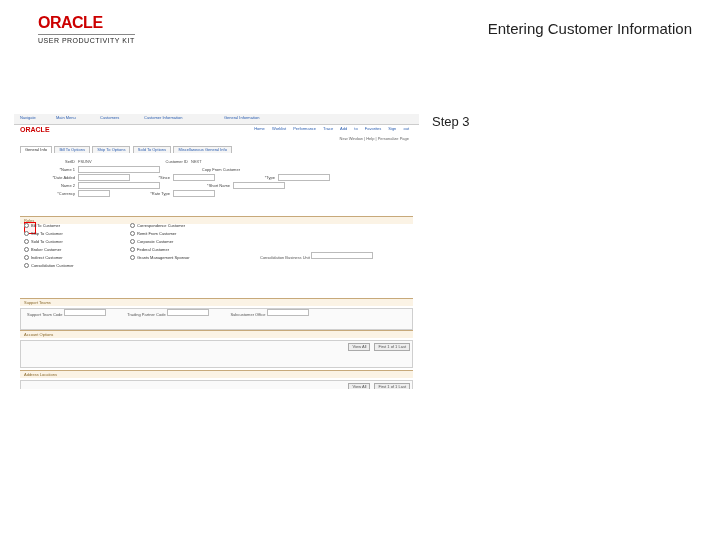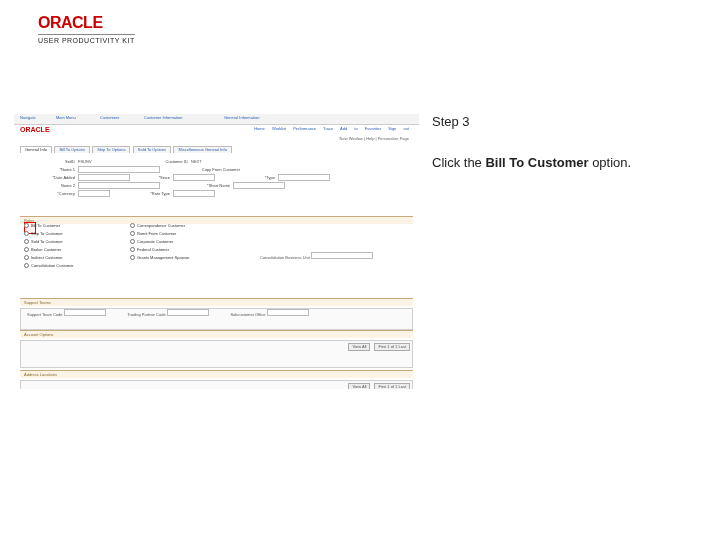--- a/index.html
+++ b/index.html
@@ -40,20 +40,21 @@
 </style>
 </head>
 <body>
 
 <div class="page">
   <div class="header">
     <div class="logo">
       <div class="logo-red">ORACLE</div>
       <div class="logo-sub">USER PRODUCTIVITY KIT</div>
     </div>
+    <div class="title">Entering Customer Information</div>
   </div>
 
   <div class="shot">
     <div class="topbar">
       <span style="left:6px">Navigate</span>
       <span style="left:42px">Main Menu</span>
       <span style="left:86px">Customers</span>
       <span style="left:130px">Customer Information</span>
       <span style="left:210px">General Information</span>
     </div>
@@ -151,19 +152,16 @@
       <div class="sec">Address Locations</div>
       <div class="block" style="height:12px">
         <span class="btn" style="float:right;margin:2px">First  1 of 1  Last</span>
         <span class="btn" style="float:right;margin:2px">View All</span>
       </div>
     </div>
   </div>
 
   <div class="instr">
     <div class="step">Step 3</div>
-    <div class="line">
-      <span>Click the </span><b>Bill To Customer</b><span> option.</span>
-    </div>
   </div>
 
   <div class="page-num"></div>
 </div>
 
 </body></html>

